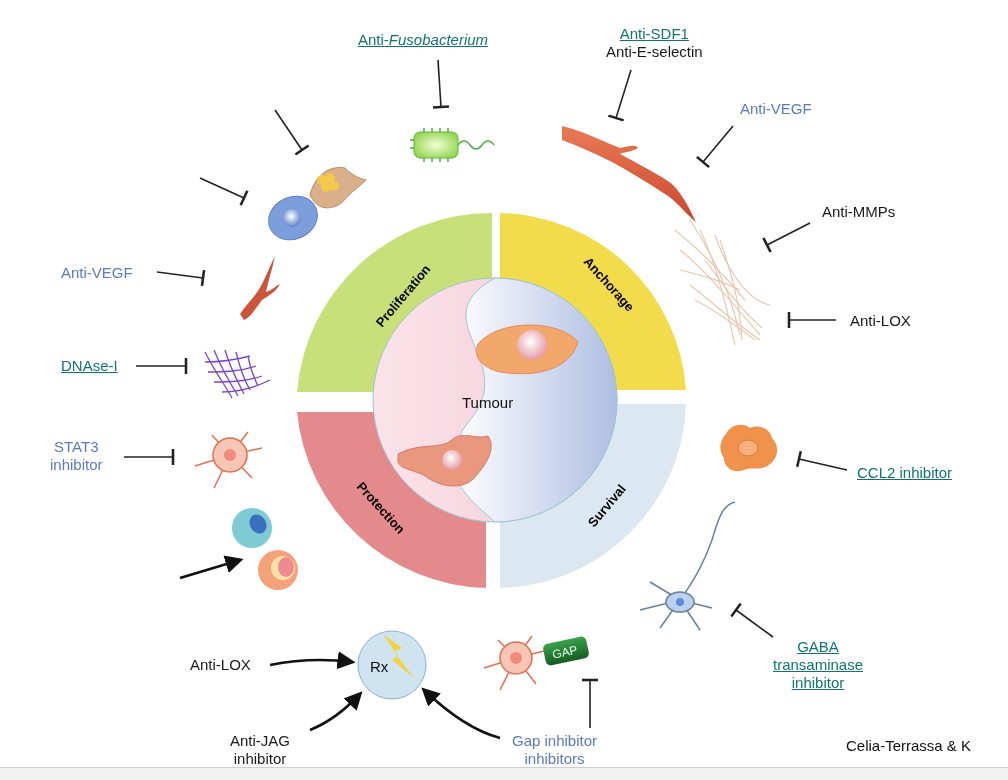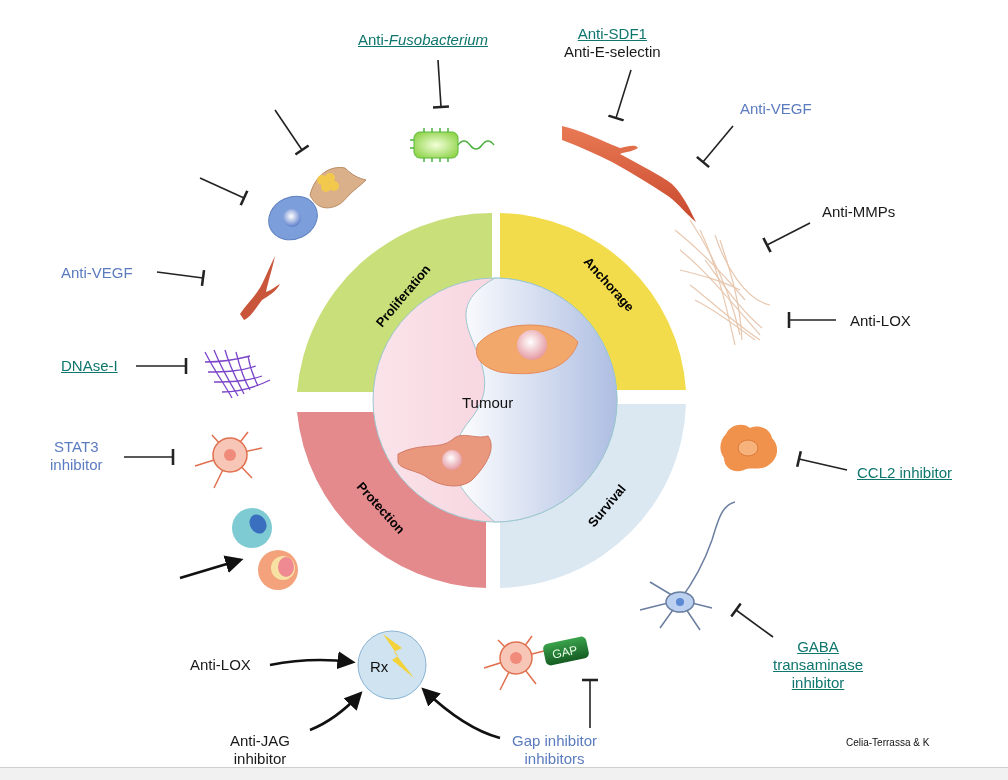--- a/index.html
+++ b/index.html
@@ -4,21 +4,21 @@
 <style>
   html, body { margin:0; padding:0; }
   body { width:1008px; height:780px; background:#ffffff; position:relative; overflow:hidden;
          font-family:"Liberation Sans", sans-serif; }
   #stage { position:absolute; left:0; top:0; width:1008px; height:767px; }
   .lbl { position:absolute; font-size:15px; line-height:18px; text-align:center; white-space:nowrap; }
   .blue { color:#5b7bbf; }
   .orange { color:#0f766e;text-decoration:underline; }
   .black { color:#1a1a1a; }
   .footer-bar { position:absolute; left:0; top:767px; width:1008px; height:13px; background:#f1f1f1; border-top:1px solid #cfcfcf; }
-  .credit { position:absolute; left:846px; top:737px; font-size:10px; color:#111; white-space:nowrap; }
+  .credit { position:absolute; left:846px; top:737px; font-size:15px; color:#111; white-space:nowrap; }
   svg text { font-family:"Liberation Sans", sans-serif; }
 </style>
 </head>
 <body>
 
 <div id="stage">
 <svg width="1008" height="767" viewBox="0 0 1008 767">
   <defs>
     <radialGradient id="gBact" cx="50%" cy="50%" r="60%">
           <stop offset="0" stop-color="#f2ffd8"></stop>
@@ -202,21 +202,21 @@
   </g>
 </svg>
 
 
 <div class="lbl orange" style="left:358px;top:31px;">
   <span>Anti-</span><i>Fusobacterium</i>
 </div>
 
 
 
-<div class="lbl" style="left:564px;top:25px;">
+<div class="lbl" style="left:606px;top:25px;">
   <div class="orange">Anti-SDF1</div>
   <div class="black">Anti-E-selectin</div>
 </div>
 
 <div class="lbl blue" style="left:740px;top:100px;">Anti-VEGF</div>
 <div class="lbl black" style="left:822px;top:203px;">Anti-MMPs</div>
 <div class="lbl black" style="left:850px;top:312px;">Anti-LOX</div>
 
 <div class="lbl blue" style="left:61px;top:264px;">Anti-VEGF</div>
 <div class="lbl orange" style="left:61px;top:357px;">DNAse-I</div>

